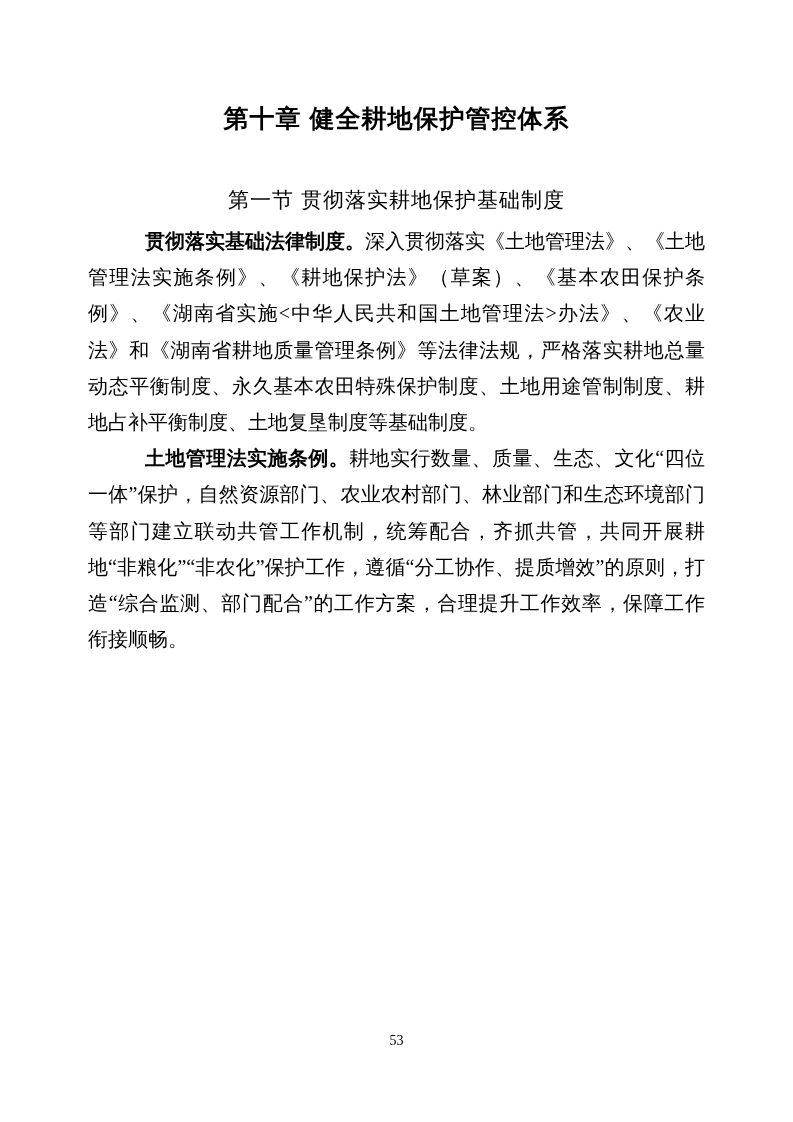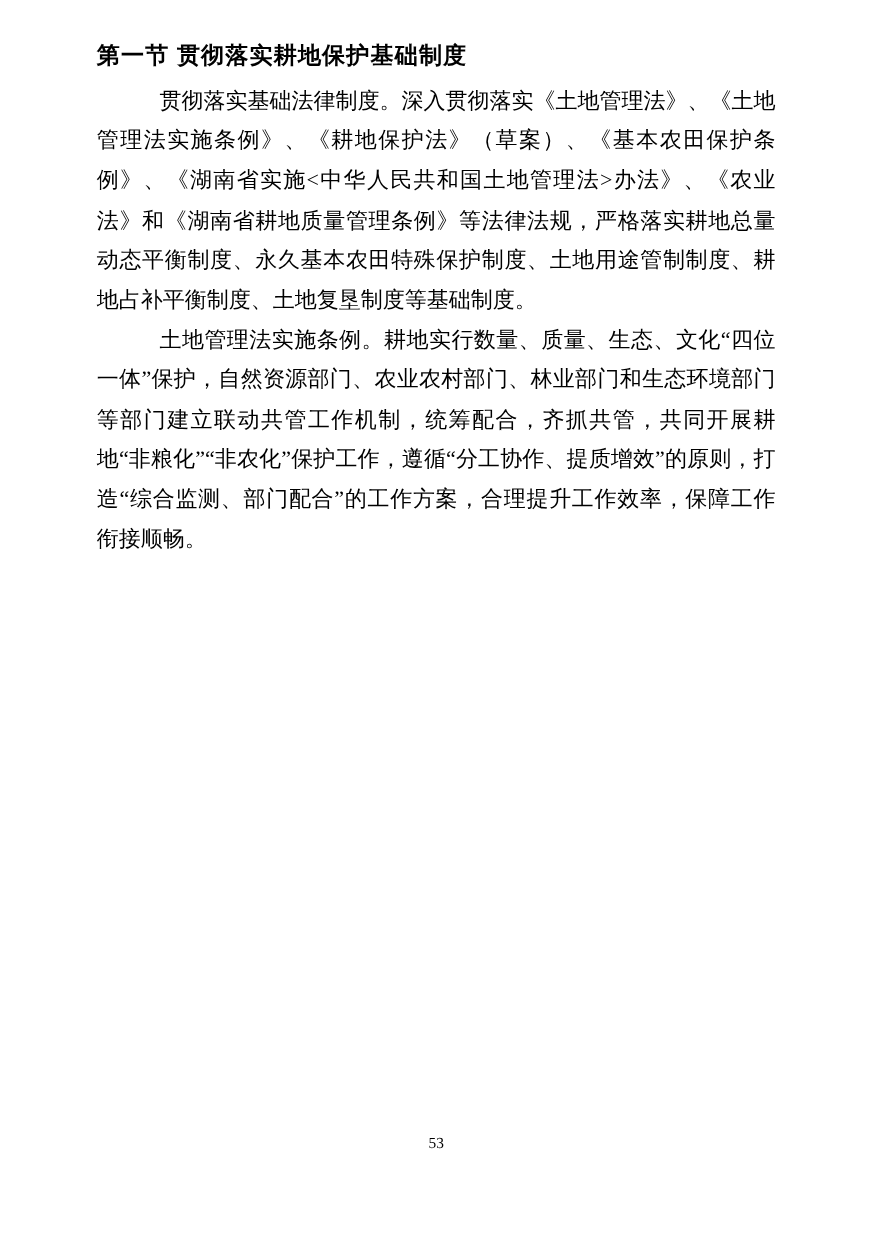--- a/index.html
+++ b/index.html
@@ -26,59 +26,60 @@
     margin: 0;
     padding-top: 102px;
     font-family: "Liberation Sans", sans-serif;
     font-size: 25px;
     line-height: 33px;
     font-weight: bold;
     text-align: center;
     letter-spacing: 1px;
   }
   .section-title {
-    margin: 36px 0 0 0;
+    margin: 50px 0 0 0;
     font-family: "Liberation Sans", sans-serif;
     font-size: 21px;
     line-height: 29px;
-    font-weight: bold;
-    text-align: left;
+    font-weight: normal;
+    text-align: center;
     letter-spacing: 1px;
   }
   .body-text {
     margin-top: 9px;
     font-size: 20px;
     line-height: 36.2px;
     text-align: justify;
     text-justify: inter-character;
   }
   .para {
     margin: 0;
     text-indent: 57px;
   }
   .para .lead {
-    font-weight: normal;
+    font-weight: bold;
   }
   .page-number {
     position: absolute;
     left: 0;
     top: 1031px;
     width: 100%;
     text-align: center;
     font-size: 14px;
     line-height: 20px;
     font-family: "Liberation Serif", serif;
   }
 </style>
 </head>
 <body>
 
 <div class="page">
   <div class="content">
 
+    <h1 class="chapter-title">第十章 健全耕地保护管控体系</h1>
 
     <h2 class="section-title">第一节 贯彻落实耕地保护基础制度</h2>
 
     <div class="body-text">
 
 
       <p class="para"><span class="lead">贯彻落实基础法律制度。</span><span>深入贯彻落实《土地管理法》、《土地管理法实施条例》、《耕地保护法》（草案）、《基本农田保护条例》、《湖南省实施&lt;中华人民共和国土地管理法&gt;办法》、《农业法》和《湖南省耕地质量管理条例》等法律法规，严格落实耕地总量动态平衡制度、永久基本农田特殊保护制度、土地用途管制制度、耕地占补平衡制度、土地复垦制度等基础制度。</span></p>
 
 
       <p class="para"><span class="lead">土地管理法实施条例。</span><span>耕地实行数量、质量、生态、文化“四位一体”保护，自然资源部门、农业农村部门、林业部门和生态环境部门等部门建立联动共管工作机制，统筹配合，齐抓共管，共同开展耕地“非粮化”“非农化”保护工作，遵循“分工协作、提质增效”的原则，打造“综合监测、部门配合”的工作方案，合理提升工作效率，保障工作衔接顺畅。</span></p>

